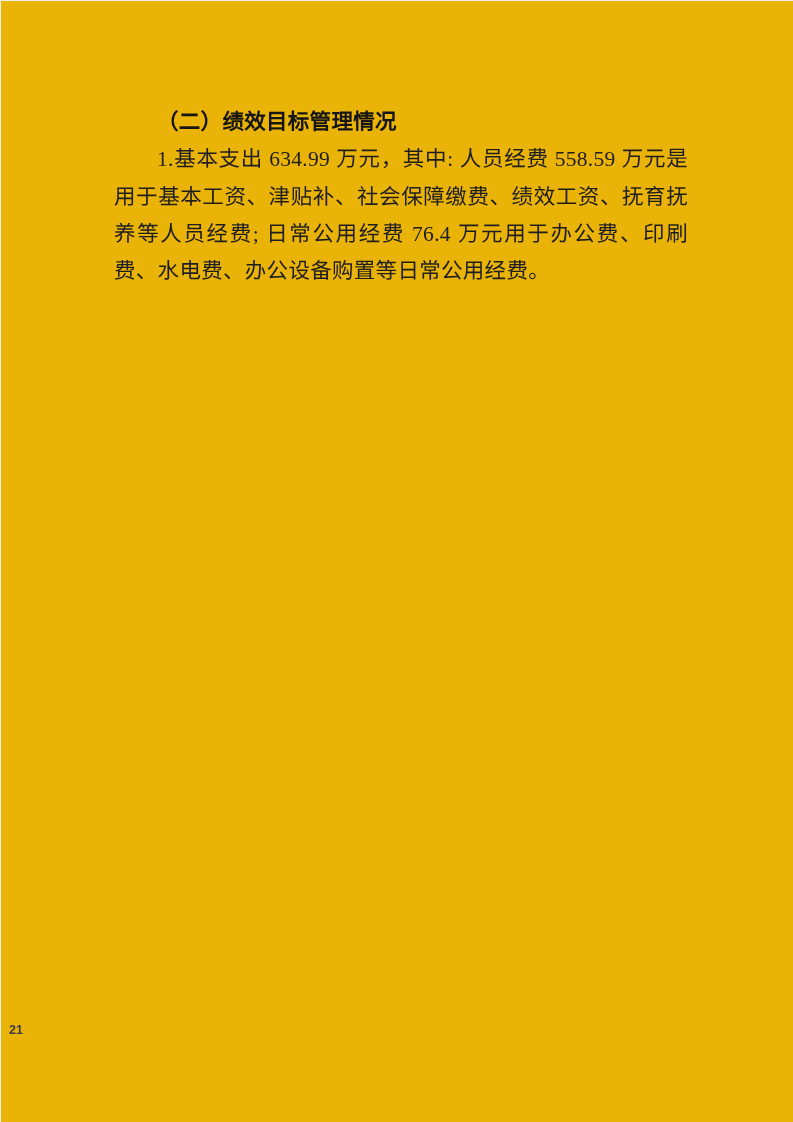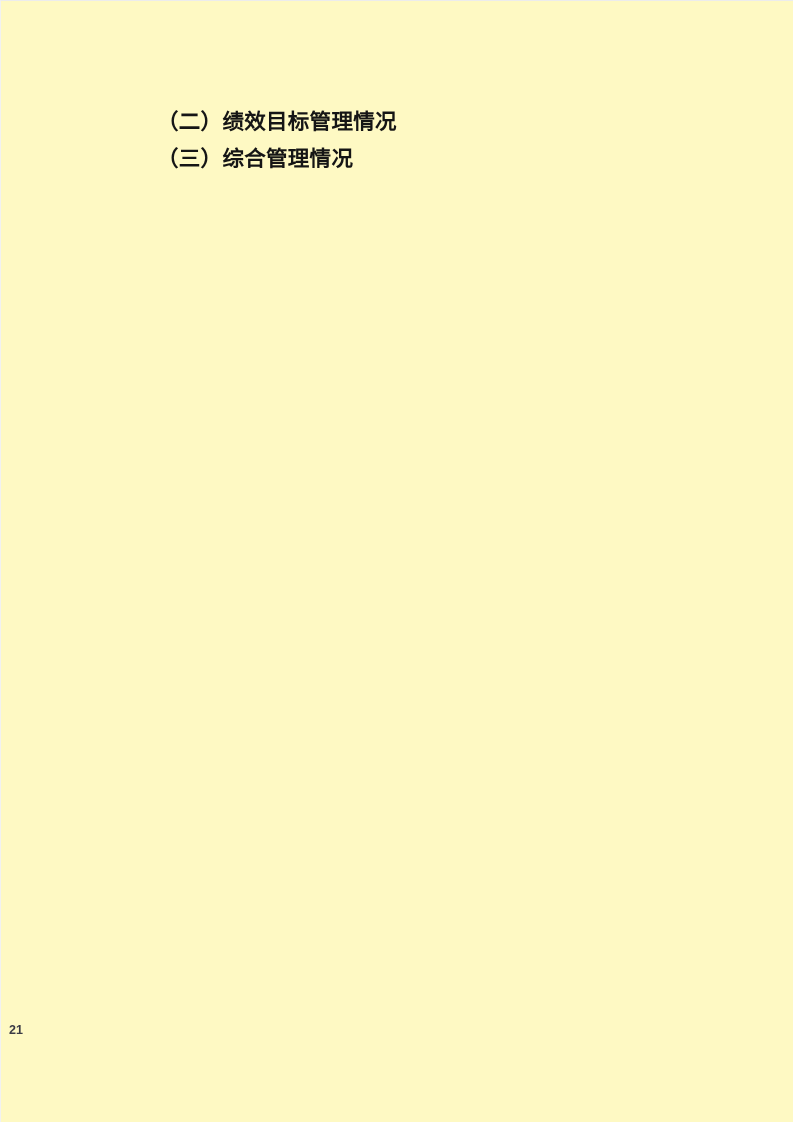--- a/index.html
+++ b/index.html
@@ -4,21 +4,21 @@
 <style>
   html, body {
     margin: 0;
     padding: 0;
     background: #ffffff;
   }
   .page {
     position: relative;
     width: 793px;
     height: 1122px;
-    background: #fef9c3;
+    background: #eab308;
     border-top: 1px solid #ececec;
     border-left: 1px solid #f1f1f1;
     box-sizing: border-box;
     overflow: hidden;
     font-family: "Liberation Serif", "DejaVu Serif", serif;
   }
   .content {
     position: absolute;
     left: 113px;
     top: 103px;
@@ -55,16 +55,16 @@
     font-weight: bold;
     color: #3b3b45;
   }
 </style>
 </head>
 <body>
 
 <div class="page">
   <div class="content">
     <h3 class="heading">（二）绩效目标管理情况</h3>
-    <h3 class="heading">（三）综合管理情况</h3>
+    <p class="para">1.基本支出 634.99 万元，其中: 人员经费 558.59 万元是用于基本工资、津贴补、社会保障缴费、绩效工资、抚育抚养等人员经费; 日常公用经费 76.4 万元用于办公费、印刷费、水电费、办公设备购置等日常公用经费。</p>
   </div>
   <div class="page-number">21</div>
 </div>
 
 </body></html>

